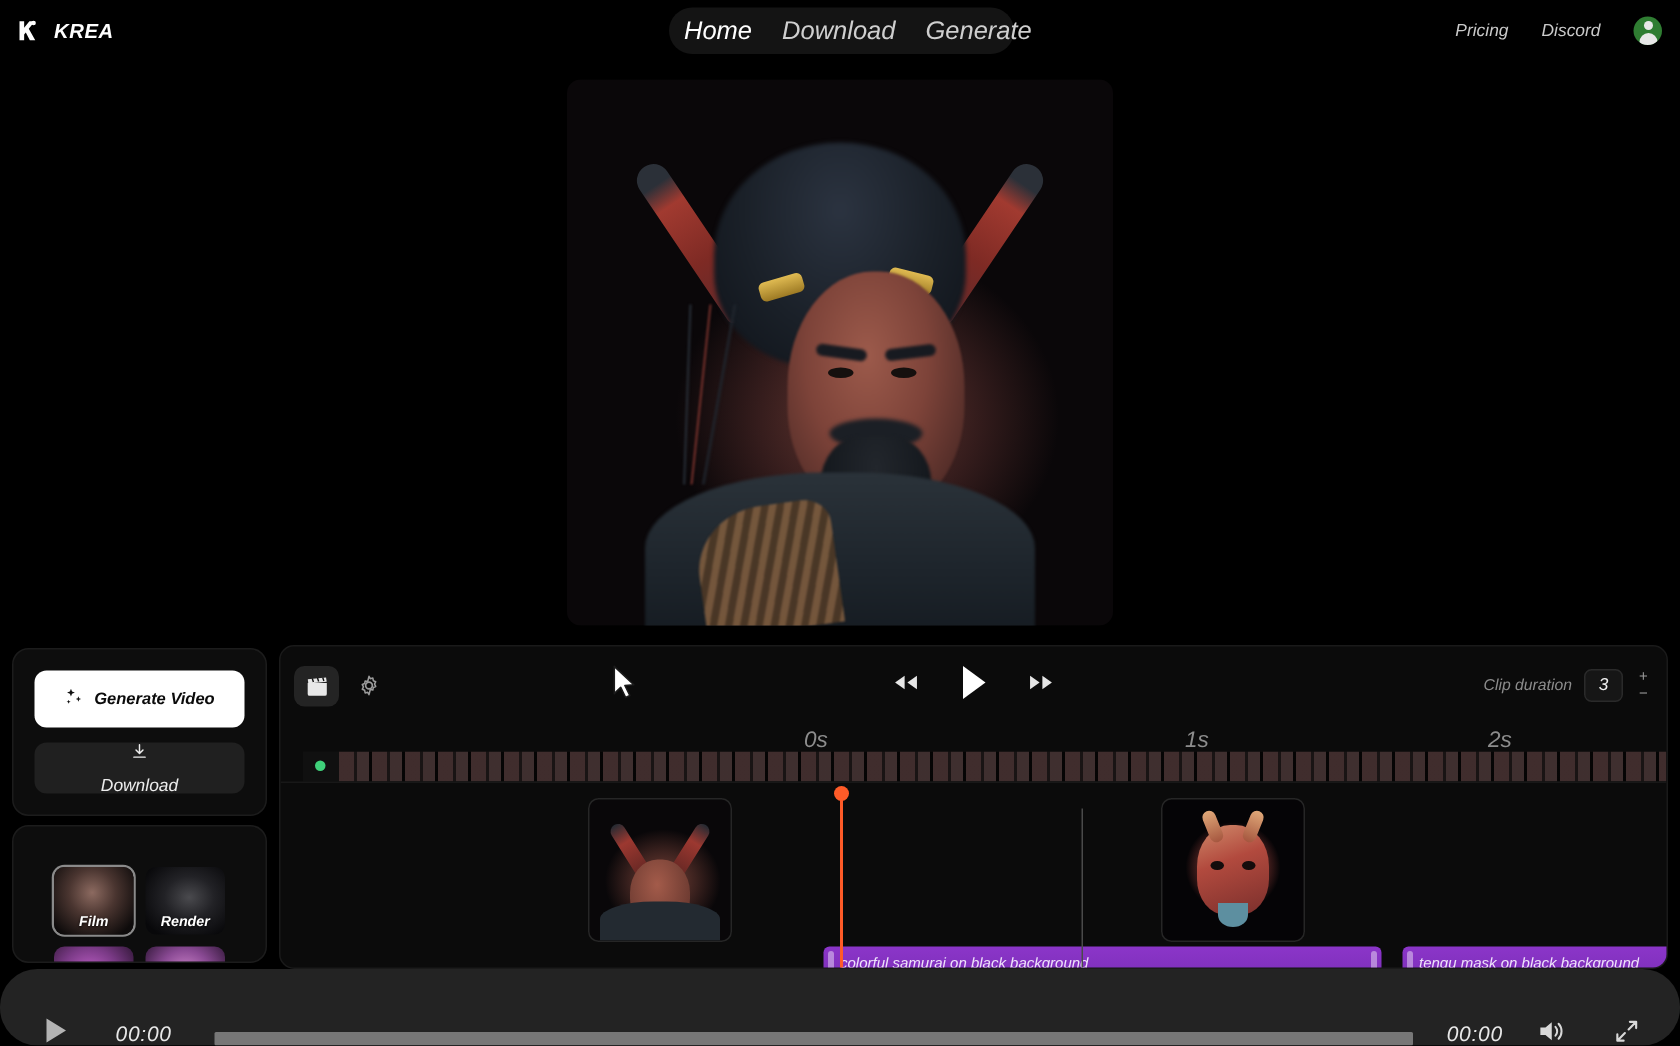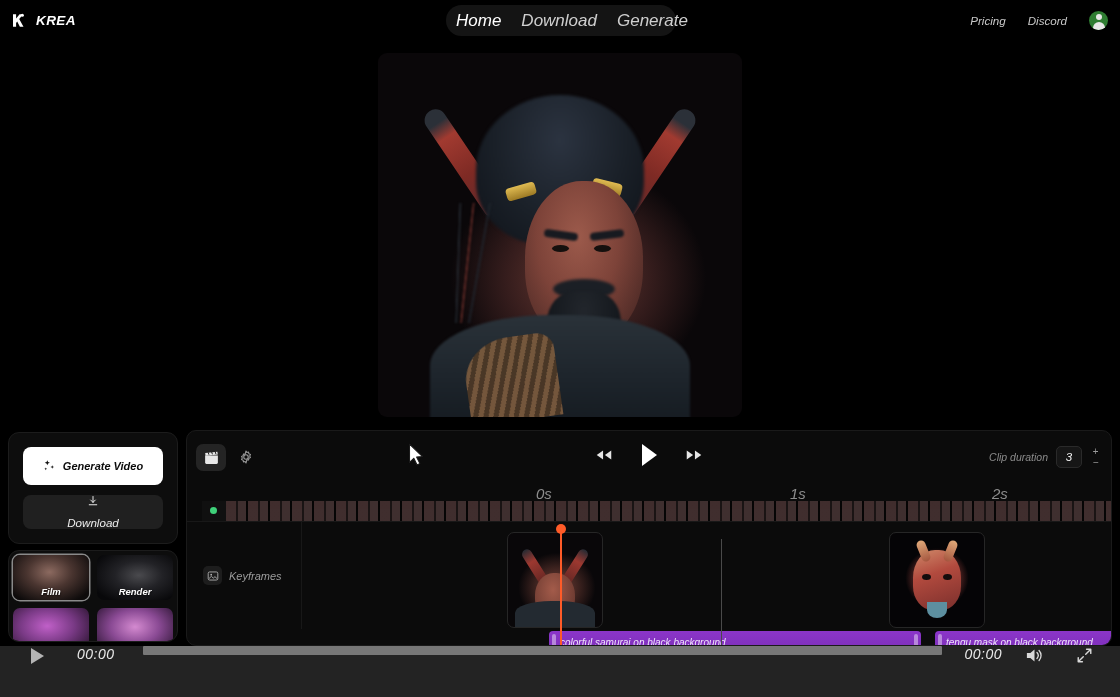--- a/index.html
+++ b/index.html
@@ -154,21 +154,21 @@
     display: flex; align-items: center; justify-content: center; gap: 7px;
     font-size: 11px; font-weight: 600; cursor: pointer;
   }
   .btn-download {
     height: 34px; background: #202020; color: #ededed; border-radius: 8px;
     display: flex; align-items: center; gap: 7px;
     font-size: 11.6px; font-weight: 500; cursor: pointer; flex-direction: column;
   }
   .styles-panel {
     background: #0d0d0d; border: 1px solid #1c1c1c; border-radius: 11px;
-    padding: 4px; display: grid; grid-template-columns: 1fr 1fr;
+    padding: 27px; display: grid; grid-template-columns: 1fr 1fr;
     gap: 8px; overflow: hidden; height: 100px;
   }
   .style-card {
     position: relative; height: 45px; border-radius: 7px; overflow: hidden;
     cursor: pointer;
   }
   .style-card.selected { box-shadow: 0 0 0 1.5px #8a8a8a; }
   .style-label {
     position: absolute; bottom: 3px; left: 0; right: 0; text-align: center;
     color: #fff; font-size: 9.5px; font-weight: 600;
@@ -342,21 +342,21 @@
   .clip-handle {
     position: absolute; top: 3px; width: 4px; height: 16px; border-radius: 2px;
     background: rgba(255,255,255,.42); cursor: col-resize;
   }
   .clip-handle.lh { left: 3px; }
   .clip-handle.rh { right: 3px; }
 
   
   .player {
     position: absolute; left: 0; bottom: 0; width: 1120px; height: 51px;
-    background: #232323; display: flex; align-items: flex-start; gap: 0;
+    background: #232323; display: flex; align-items: flex-end; gap: 0; border-radius: 25px;
   }
   .pl-play { margin-left: 28px; cursor: pointer; display: flex; }
   .pl-time {
     color: #e8e8e8; font-size: 14px; font-family: "Liberation Sans", sans-serif;
     margin-left: 30px; letter-spacing: .5px;
   }
   .pl-bar {
     flex: 1; height: 9px; margin: 0 22px 0 28px;
     background: #777; border-radius: 1px; cursor: pointer;
   }
@@ -509,30 +509,20 @@
       <span class="ruler-tick" style="left:790px">2s</span>
     </div>
 
     <div class="filmstrip">
       <span class="green-dot"></span>
       <div class="fs-frames"></div>
     </div>
 
     <div class="tracks">
       <div class="track-row">
-        <div class="track-head">
-          <span class="kf-icon-box">
-            <svg width="12" height="12" viewBox="0 0 16 16">
-              <rect x="1.6" y="2.6" width="12.8" height="10.8" rx="2" fill="none" stroke="#b0b0b0" stroke-width="1.2"></rect>
-              <circle cx="5.6" cy="6.2" r="1.2" fill="#b0b0b0"></circle>
-              <path d="M2.4 11.6l3.4-3.2 2.6 2.4 2.2-1.9 3 2.7" fill="none" stroke="#b0b0b0" stroke-width="1.2" stroke-linejoin="round"></path>
-            </svg>
-          </span>
-          <span class="track-head-label">Keyframes</span>
-        </div>
         <div class="track-body">
           <div class="kf-thumb kf-a">
             <span class="mini-horn l"></span>
             <span class="mini-horn r"></span>
             <span class="mini-face"></span>
             <span class="mini-body"></span>
           </div>
           <div class="kf-thumb kf-b">
             <span class="mask-shape">
               <span class="mask-horn l"></span>

